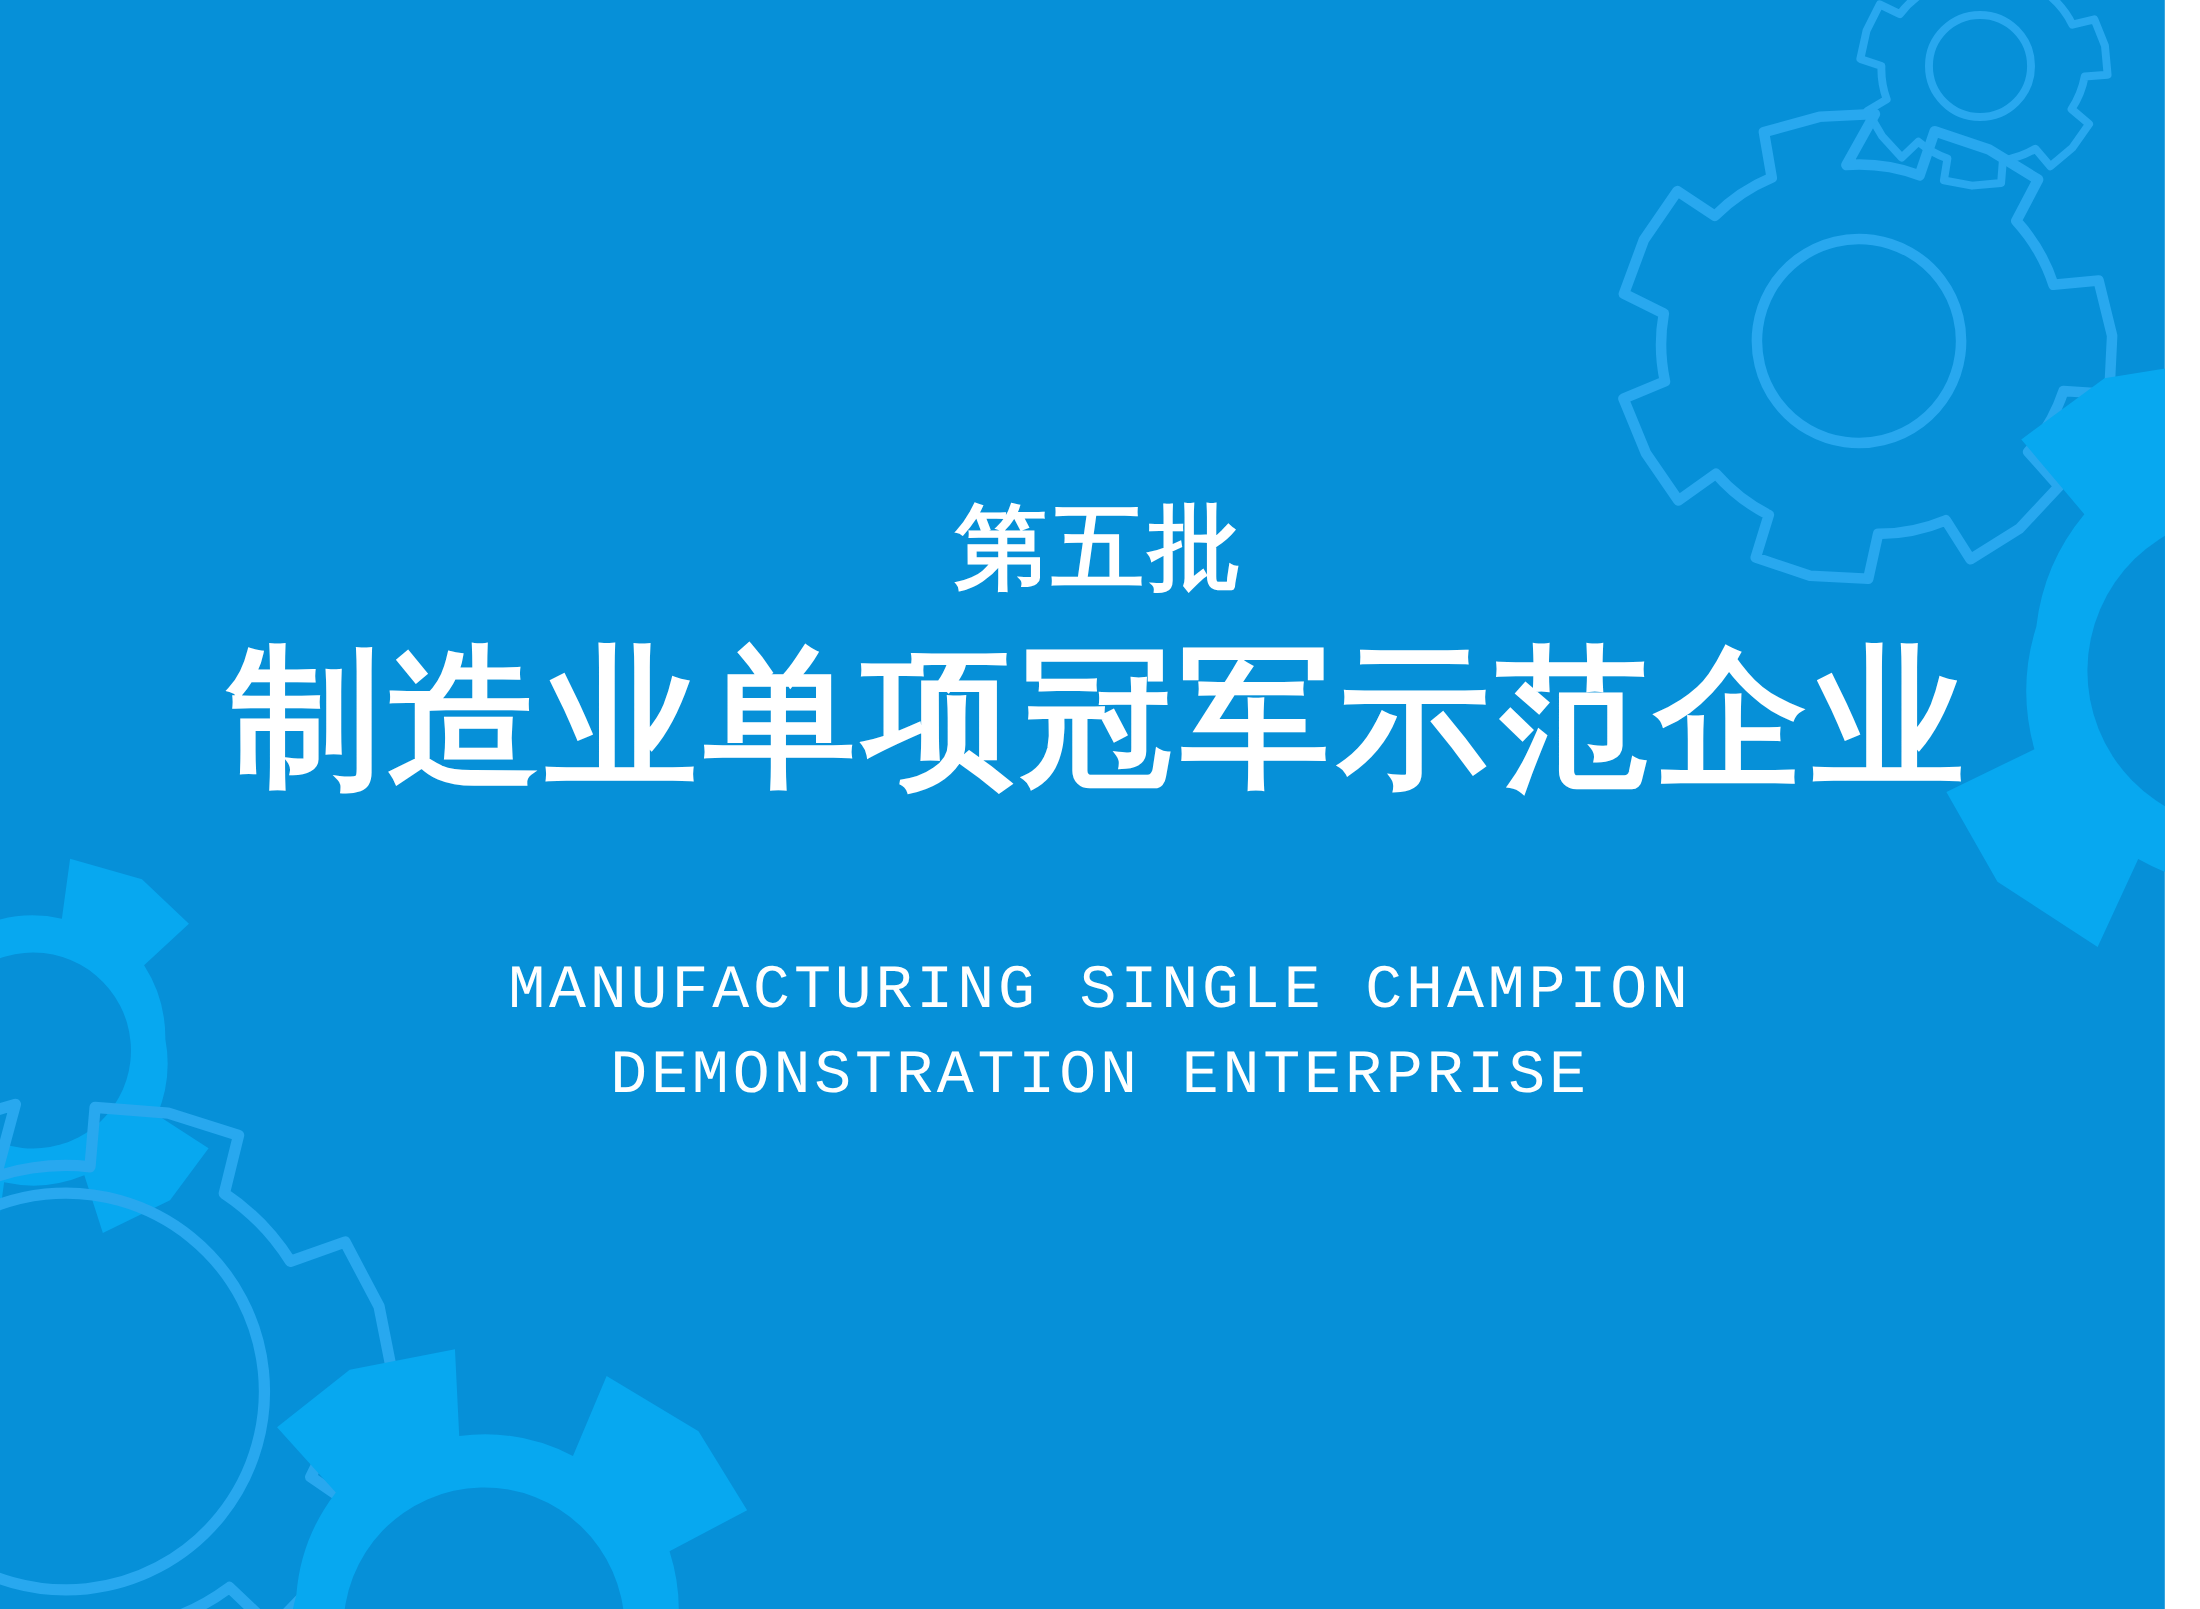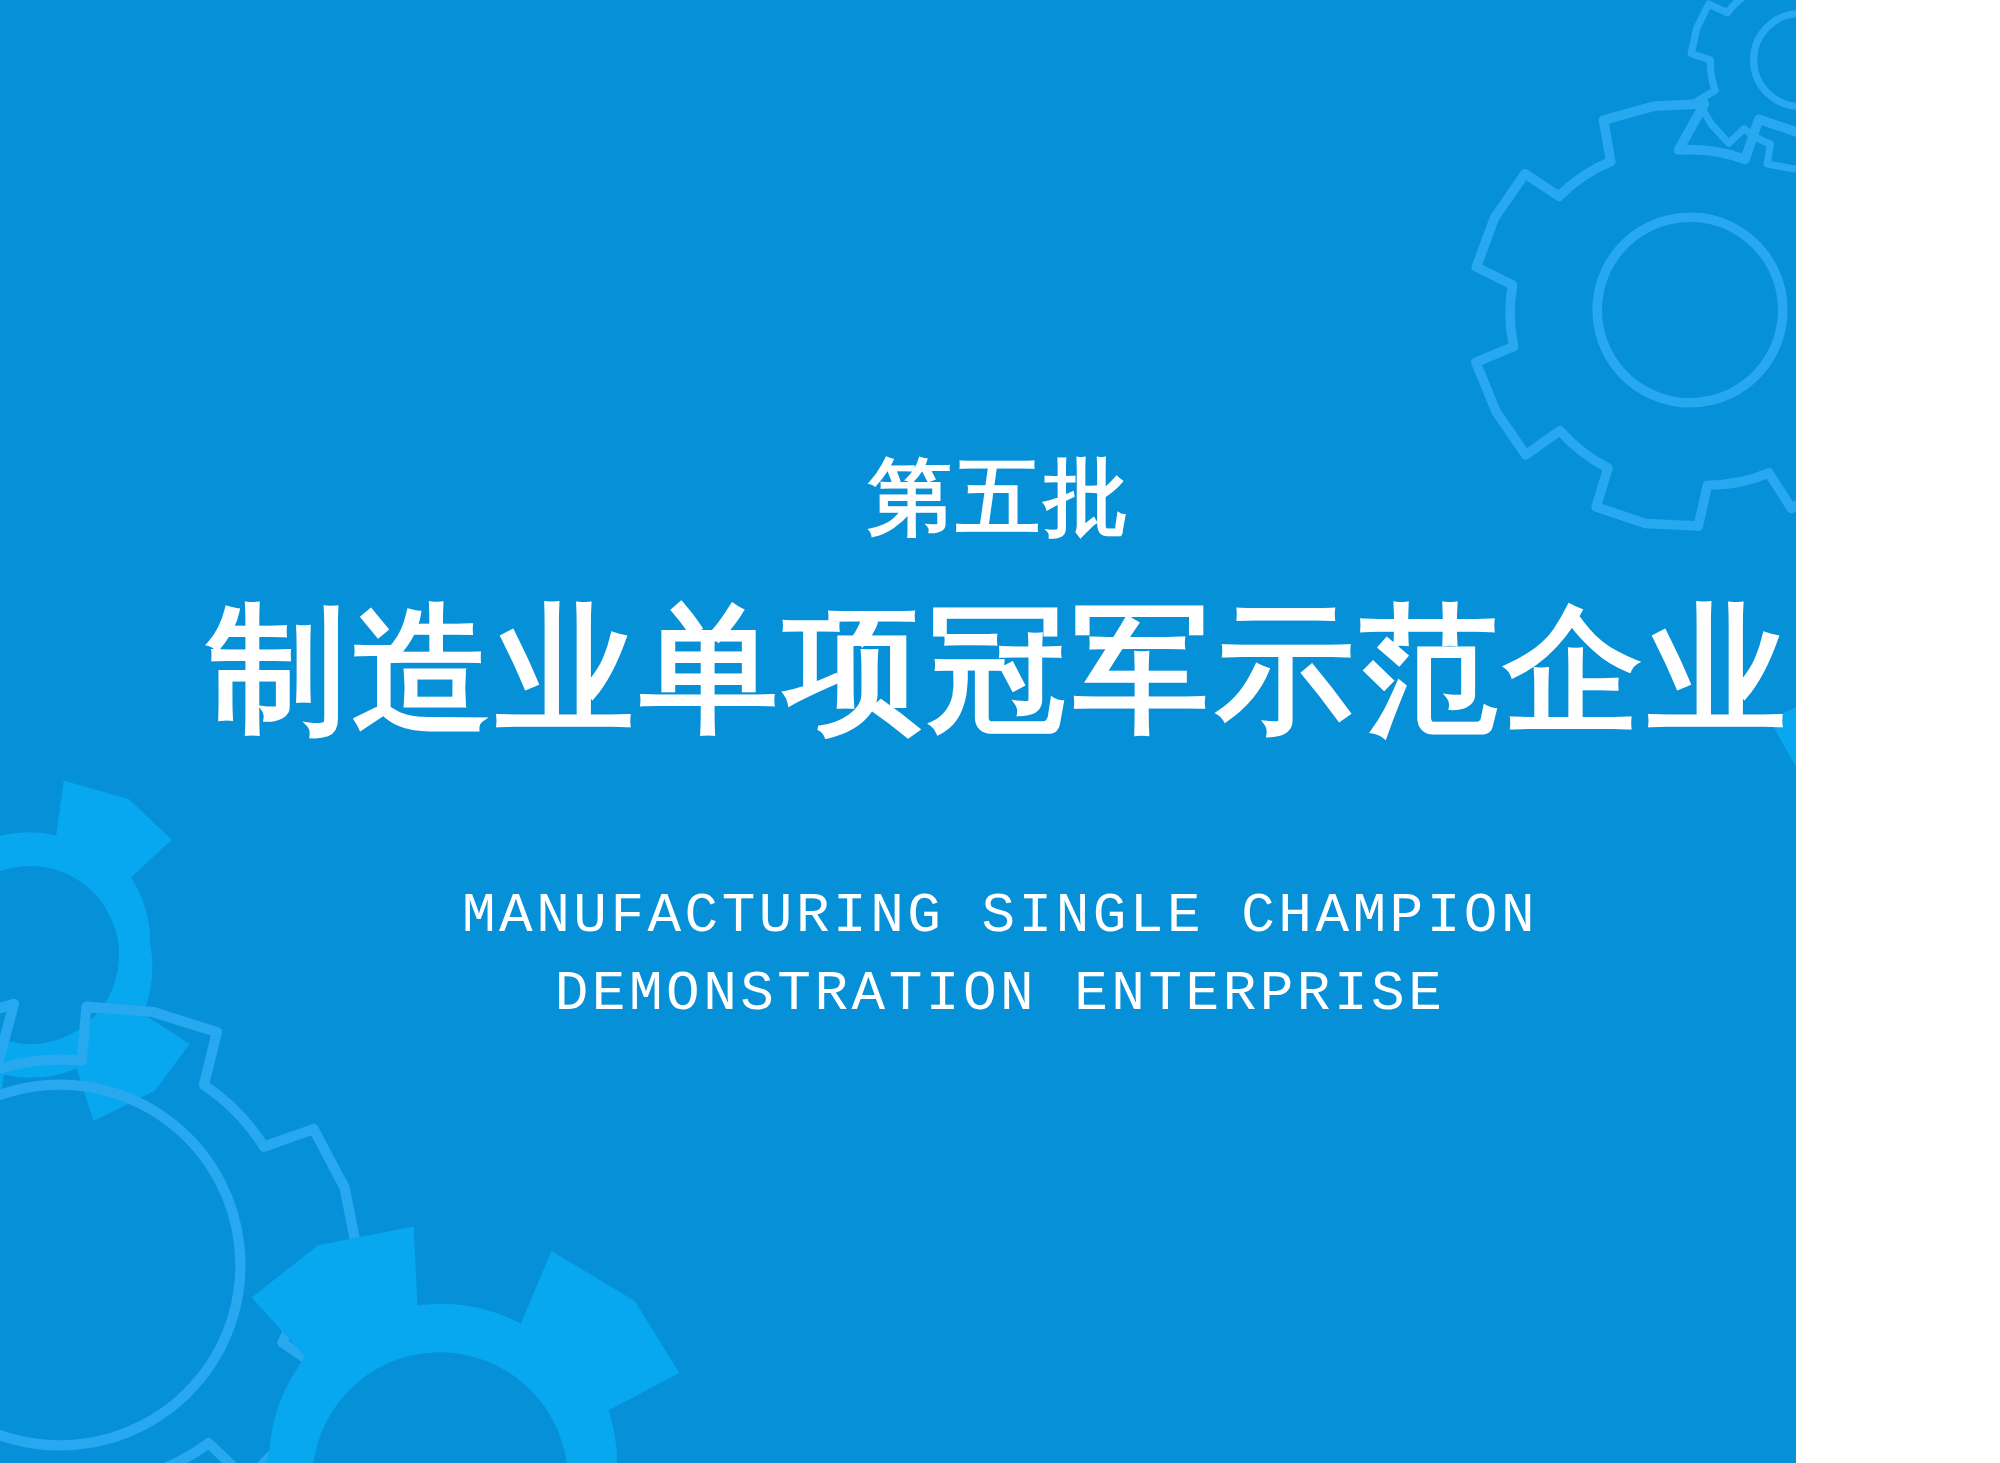--- a/index.html
+++ b/index.html
@@ -8,24 +8,25 @@
   }
   body {
     width: 2000px;
     height: 1463px;
     overflow: hidden;
     font-family: "Liberation Sans", "DejaVu Sans", sans-serif;
   }
 
   #poster {
     position: relative;
-    width: 1796px;
+    width: 1948px;
     height: 1463px;
     background: #0690d8;
     overflow: hidden;
+    padding-left: 20px;
   }
 
   #gear-layer {
     position: absolute;
     inset: 0;
     width: 2000px;
     height: 1463px;
     pointer-events: none;
   }
 
@@ -47,21 +48,21 @@
     color: #ffffff;
     font-size: 84px;
     line-height: 1;
     font-weight: 700;
     letter-spacing: 4px;
     white-space: nowrap;
     font-family: "Liberation Sans", "DejaVu Sans", sans-serif;
   }
 
   .headline {
-    margin-top: 58px;
+    margin-top: 42px;
     color: #ffffff;
     font-size: 138px;
     line-height: 1.05;
     font-weight: 700;
     letter-spacing: 6px;
     white-space: nowrap;
     font-family: "Liberation Sans", "DejaVu Sans", sans-serif;
   }
 
   .subtitle {

